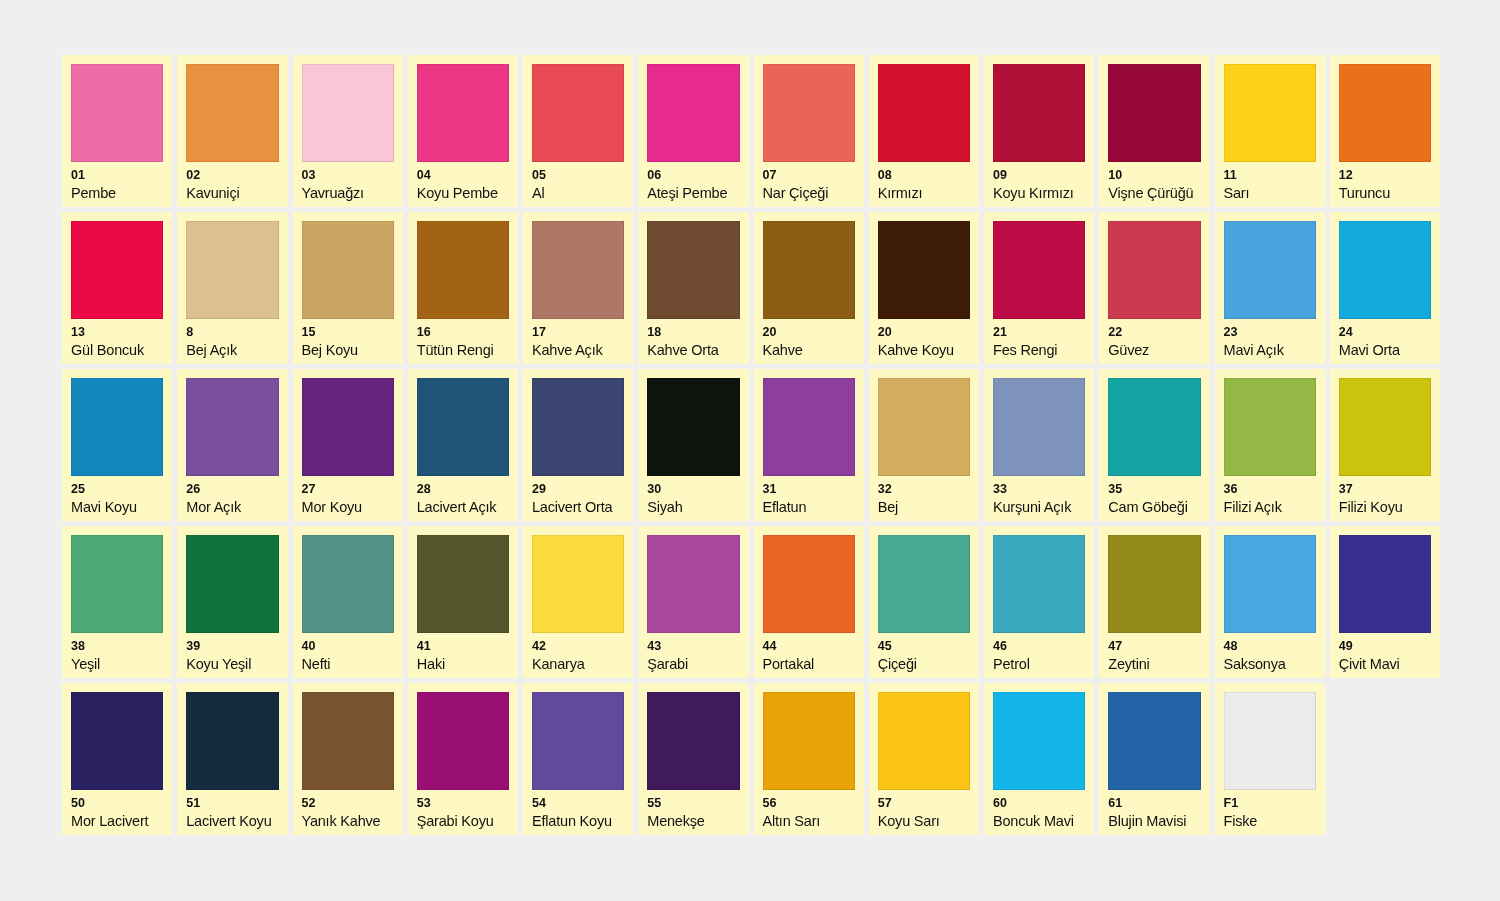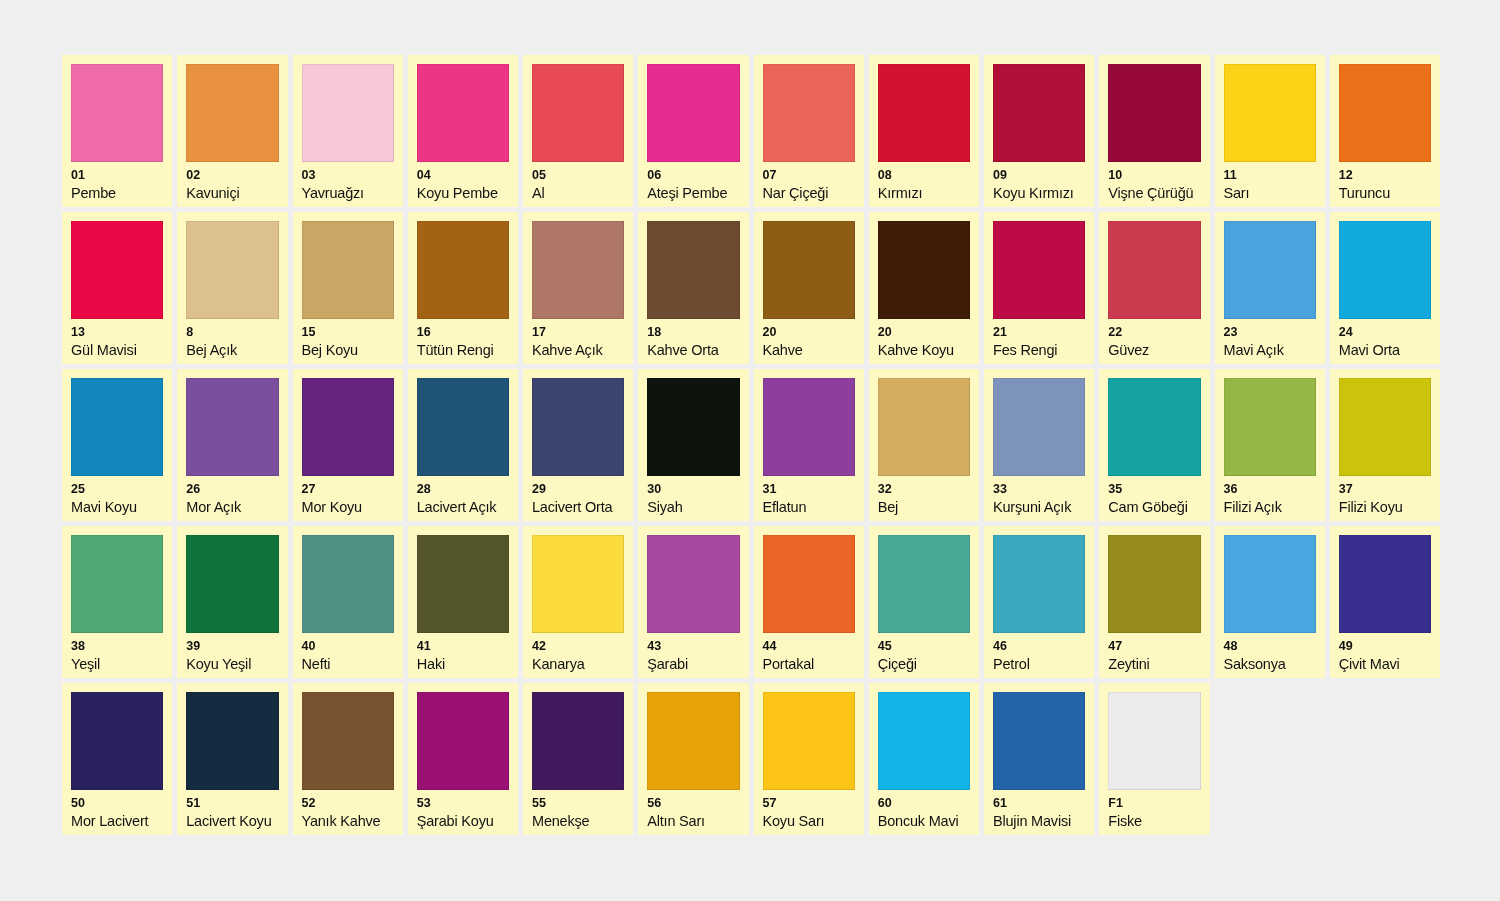--- a/index.html
+++ b/index.html
@@ -157,21 +157,21 @@
         <div class="swatch-color" style="background-color: rgb(236, 112, 25);"></div>
         <div class="swatch-meta">
           <span class="swatch-code">12</span>
           <span class="swatch-name">Turuncu</span>
         </div>
       </div>
       <div class="swatch-card">
         <div class="swatch-color" style="background-color: rgb(234, 8, 70);"></div>
         <div class="swatch-meta">
           <span class="swatch-code">13</span>
-          <span class="swatch-name">Gül Mavisi</span>
+          <span class="swatch-name">Gül Boncuk</span>
         </div>
       </div>
       <div class="swatch-card">
         <div class="swatch-color" style="background-color: rgb(220, 192, 141);"></div>
         <div class="swatch-meta">
           <span class="swatch-code">8</span>
           <span class="swatch-name">Bej Açık</span>
         </div>
       </div>
       <div class="swatch-card">
@@ -434,20 +434,27 @@
         </div>
       </div>
       <div class="swatch-card">
         <div class="swatch-color" style="background-color: rgb(154, 15, 114);"></div>
         <div class="swatch-meta">
           <span class="swatch-code">53</span>
           <span class="swatch-name">Şarabi Koyu</span>
         </div>
       </div>
       <div class="swatch-card">
+        <div class="swatch-color" style="background-color: rgb(99, 73, 156);"></div>
+        <div class="swatch-meta">
+          <span class="swatch-code">54</span>
+          <span class="swatch-name">Eflatun Koyu</span>
+        </div>
+      </div>
+      <div class="swatch-card">
         <div class="swatch-color" style="background-color: rgb(64, 26, 92);"></div>
         <div class="swatch-meta">
           <span class="swatch-code">55</span>
           <span class="swatch-name">Menekşe</span>
         </div>
       </div>
       <div class="swatch-card">
         <div class="swatch-color" style="background-color: rgb(232, 163, 9);"></div>
         <div class="swatch-meta">
           <span class="swatch-code">56</span>

